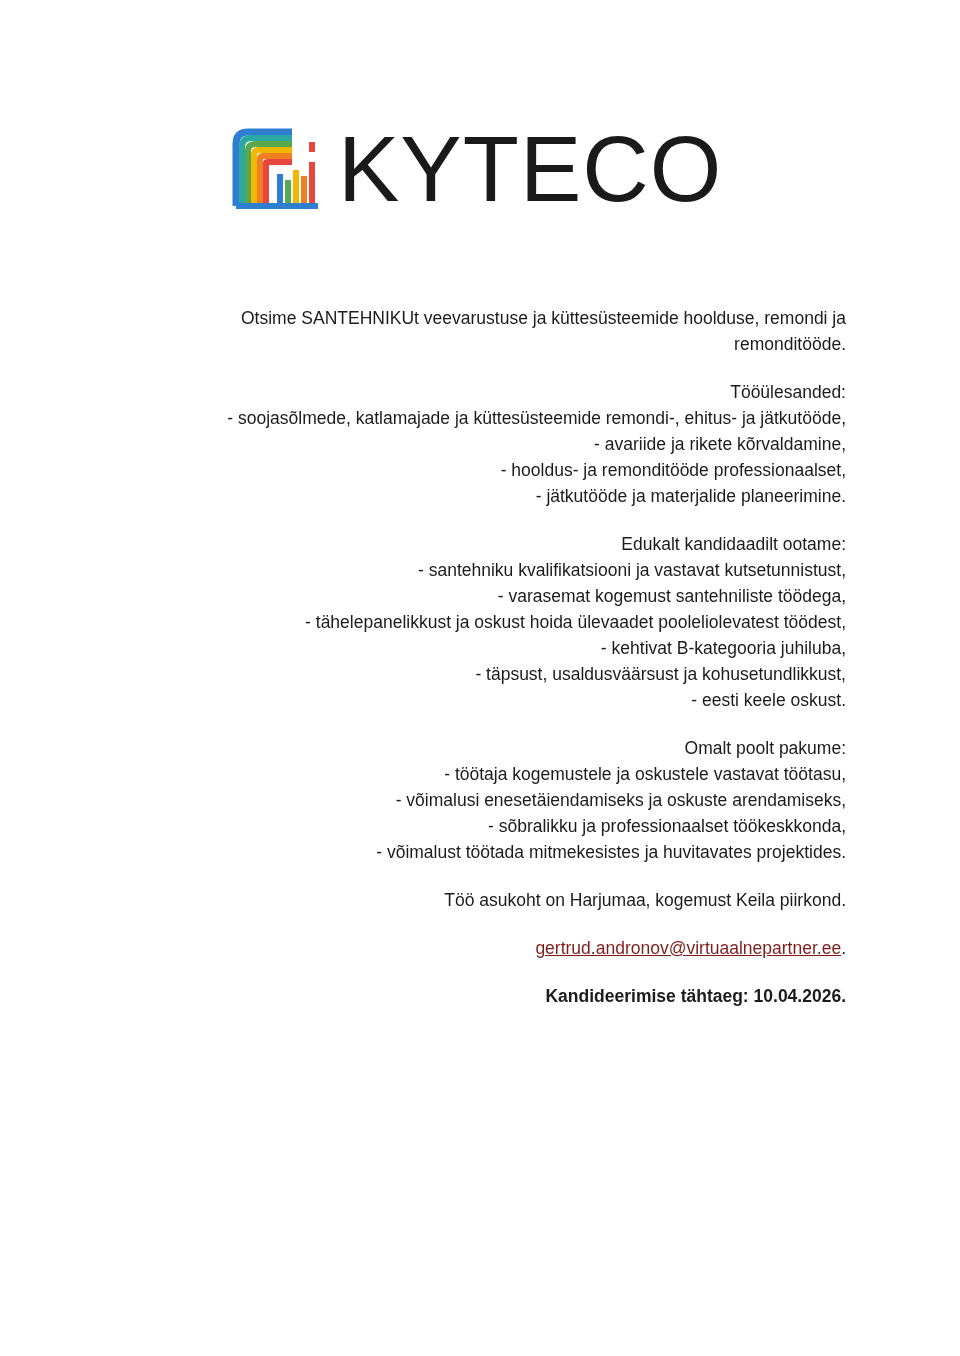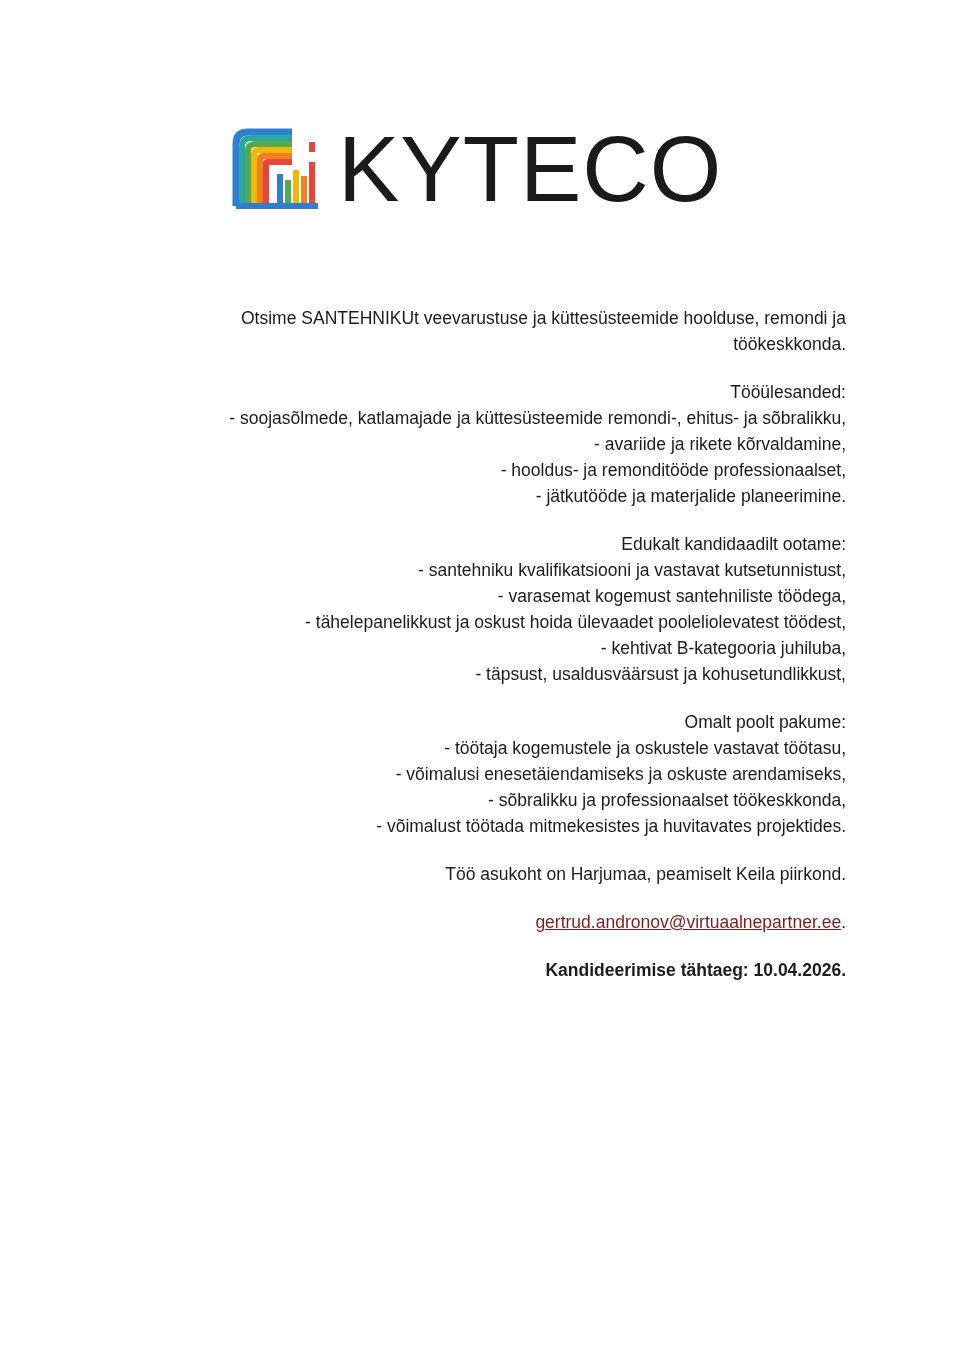--- a/index.html
+++ b/index.html
@@ -102,50 +102,51 @@
         </g>
       </svg>
     </div>
     <div class="logo-word">KYTECO</div>
   </div>
 
   <div class="doc-body">
 
     <p class="para">
       <span class="line">Otsime SANTEHNIKUt veevarustuse ja küttesüsteemide hoolduse, remondi ja</span>
-      <span class="line">töökeskkonda.</span>
+      <span class="line">remonditööde.</span>
     </p>
 
     <p class="para">
       <span class="line">Tööülesanded:</span>
-      <span class="line">- soojasõlmede, katlamajade ja küttesüsteemide remondi-, ehitus- ja sõbralikku,</span>
+      <span class="line">- soojasõlmede, katlamajade ja küttesüsteemide remondi-, ehitus- ja jätkutööde,</span>
       <span class="line">- avariide ja rikete kõrvaldamine,</span>
       <span class="line">- hooldus- ja remonditööde professionaalset,</span>
       <span class="line">- jätkutööde ja materjalide planeerimine.</span>
     </p>
 
     <p class="para">
       <span class="line">Edukalt kandidaadilt ootame:</span>
       <span class="line">- santehniku kvalifikatsiooni ja vastavat kutsetunnistust,</span>
       <span class="line">- varasemat kogemust santehniliste töödega,</span>
       <span class="line">- tähelepanelikkust ja oskust hoida ülevaadet pooleliolevatest töödest,</span>
       <span class="line">- kehtivat B-kategooria juhiluba,</span>
       <span class="line">- täpsust, usaldusväärsust ja kohusetundlikkust,</span>
+      <span class="line">- eesti keele oskust.</span>
     </p>
 
     <p class="para">
       <span class="line">Omalt poolt pakume:</span>
       <span class="line">- töötaja kogemustele ja oskustele vastavat töötasu,</span>
       <span class="line">- võimalusi enesetäiendamiseks ja oskuste arendamiseks,</span>
       <span class="line">- sõbralikku ja professionaalset töökeskkonda,</span>
       <span class="line">- võimalust töötada mitmekesistes ja huvitavates projektides.</span>
     </p>
 
     <p class="para">
-      <span class="line">Töö asukoht on Harjumaa, peamiselt Keila piirkond.</span>
+      <span class="line">Töö asukoht on Harjumaa, kogemust Keila piirkond.</span>
     </p>
 
     <p class="para">
       <span class="line"><a class="link" href="#">gertrud.andronov@virtuaalnepartner.ee</a><span>.</span></span>
     </p>
 
     <p class="para">
       <span class="line">Kandideerimise tähtaeg: 10.04.2026.</span>
     </p>
 

